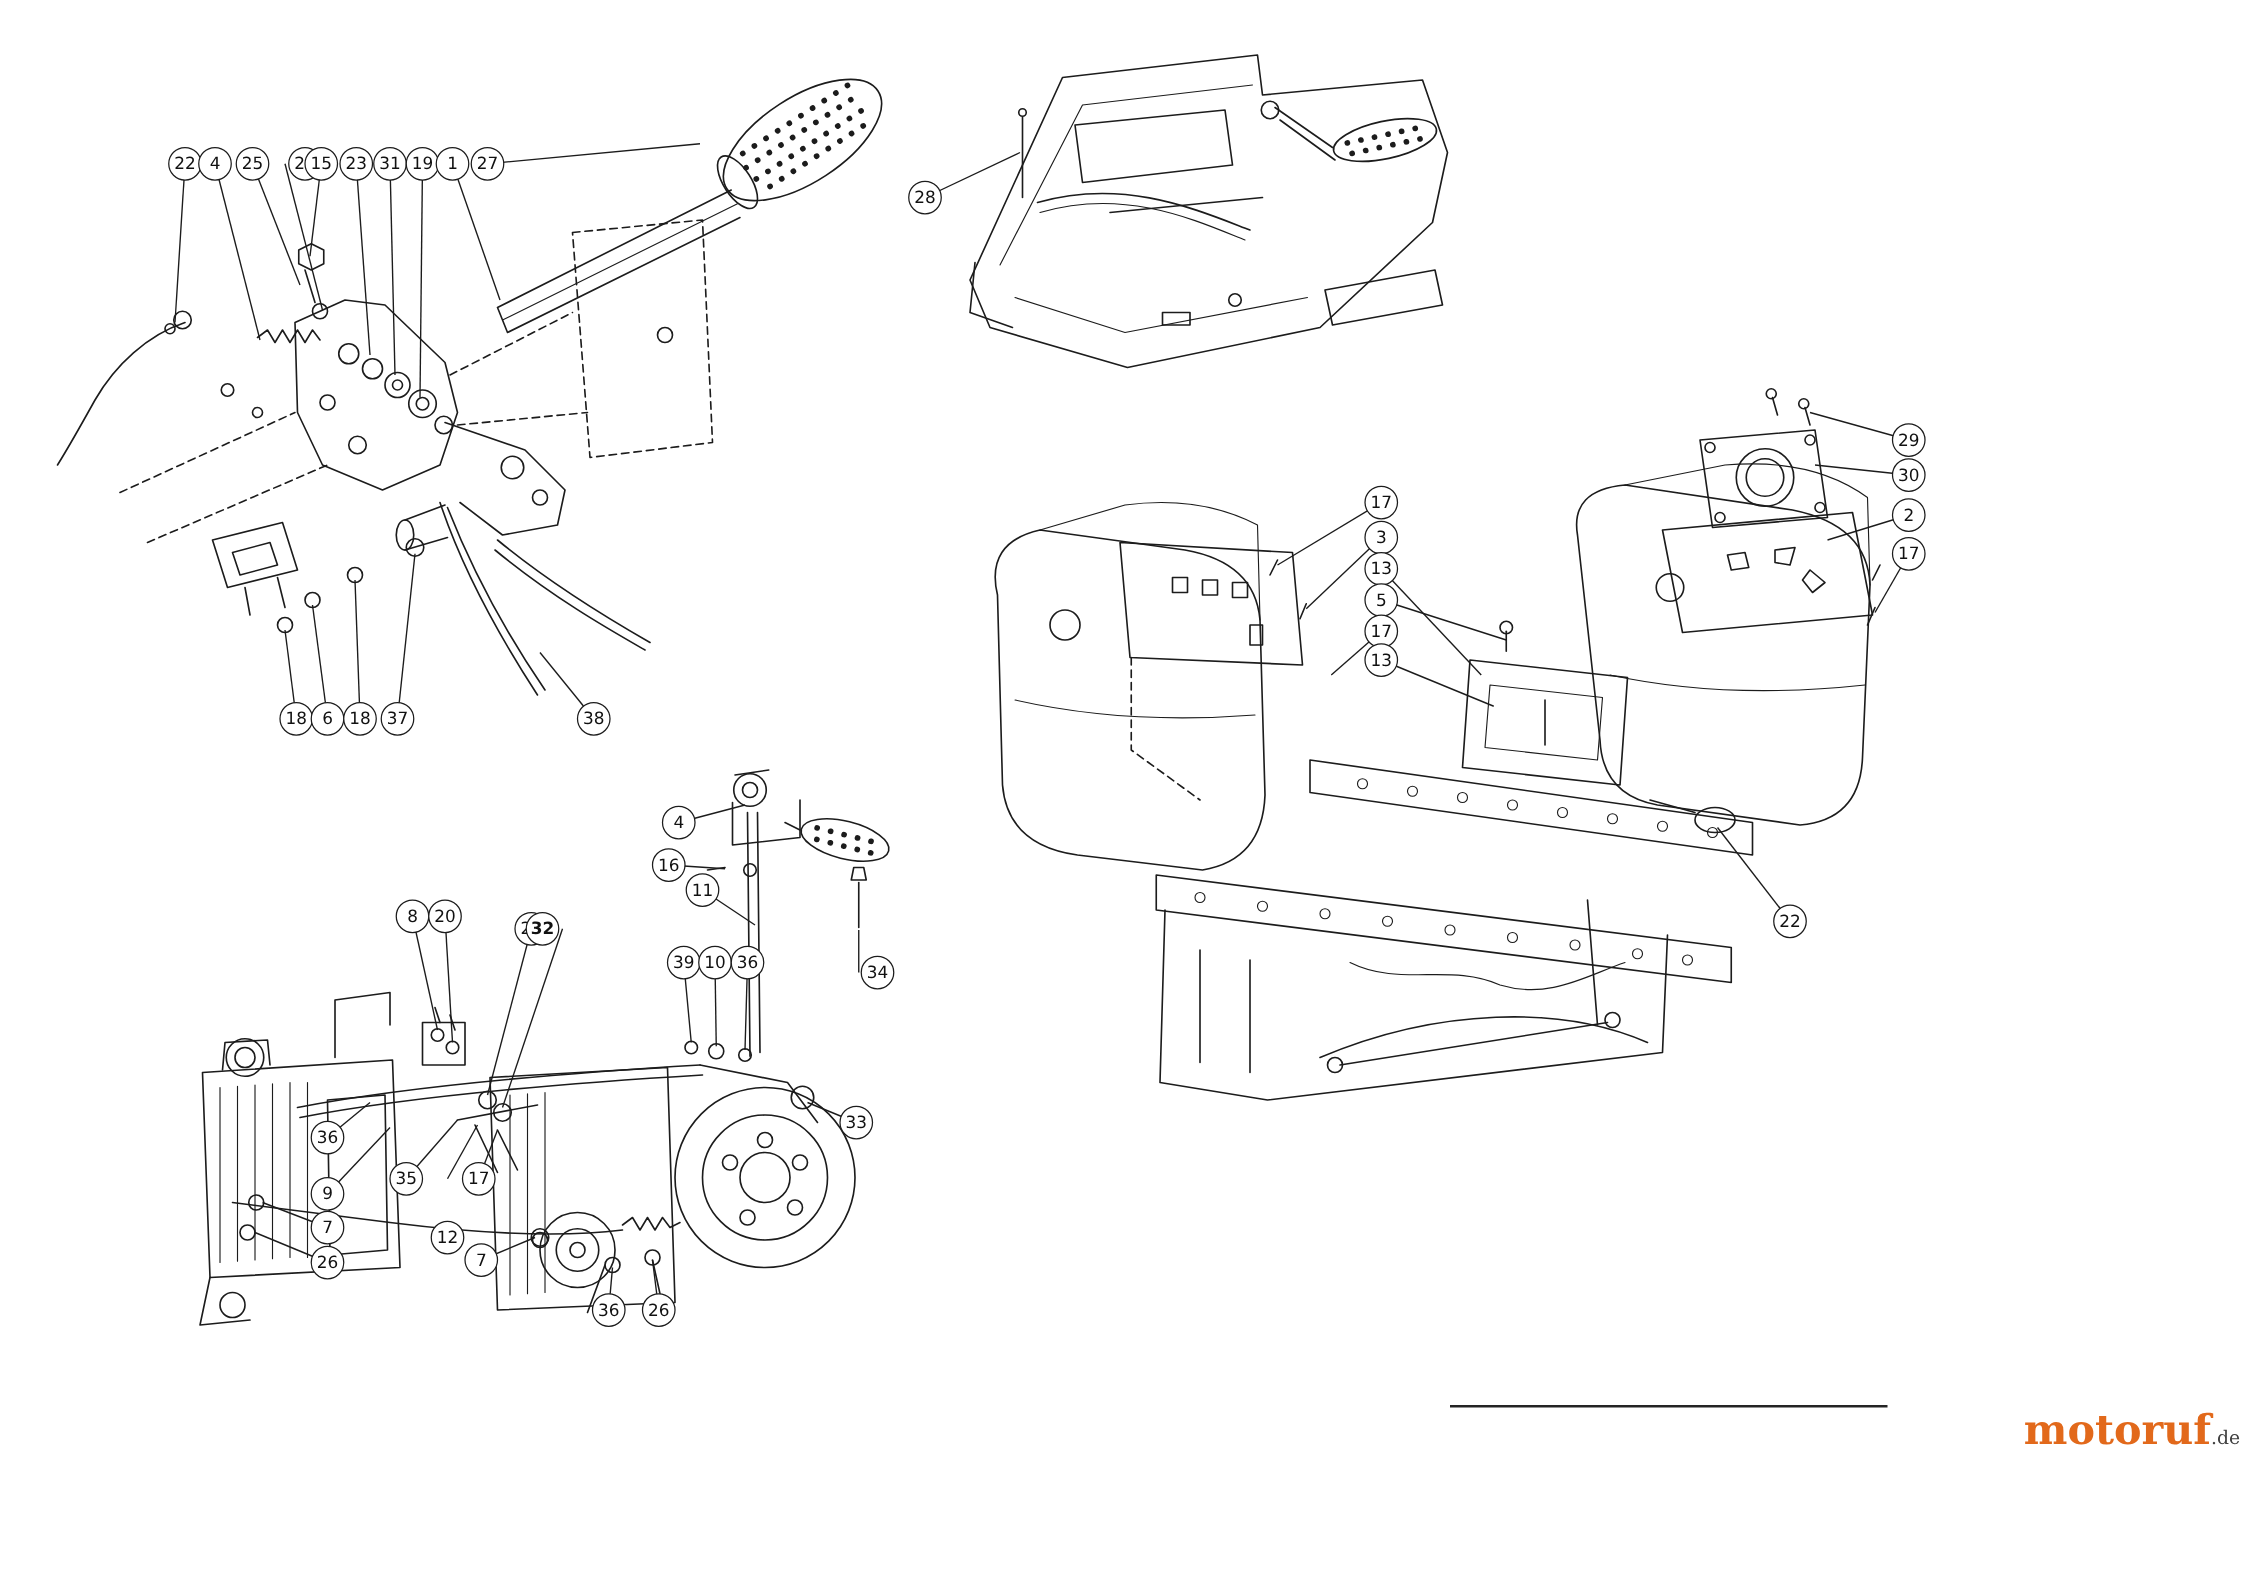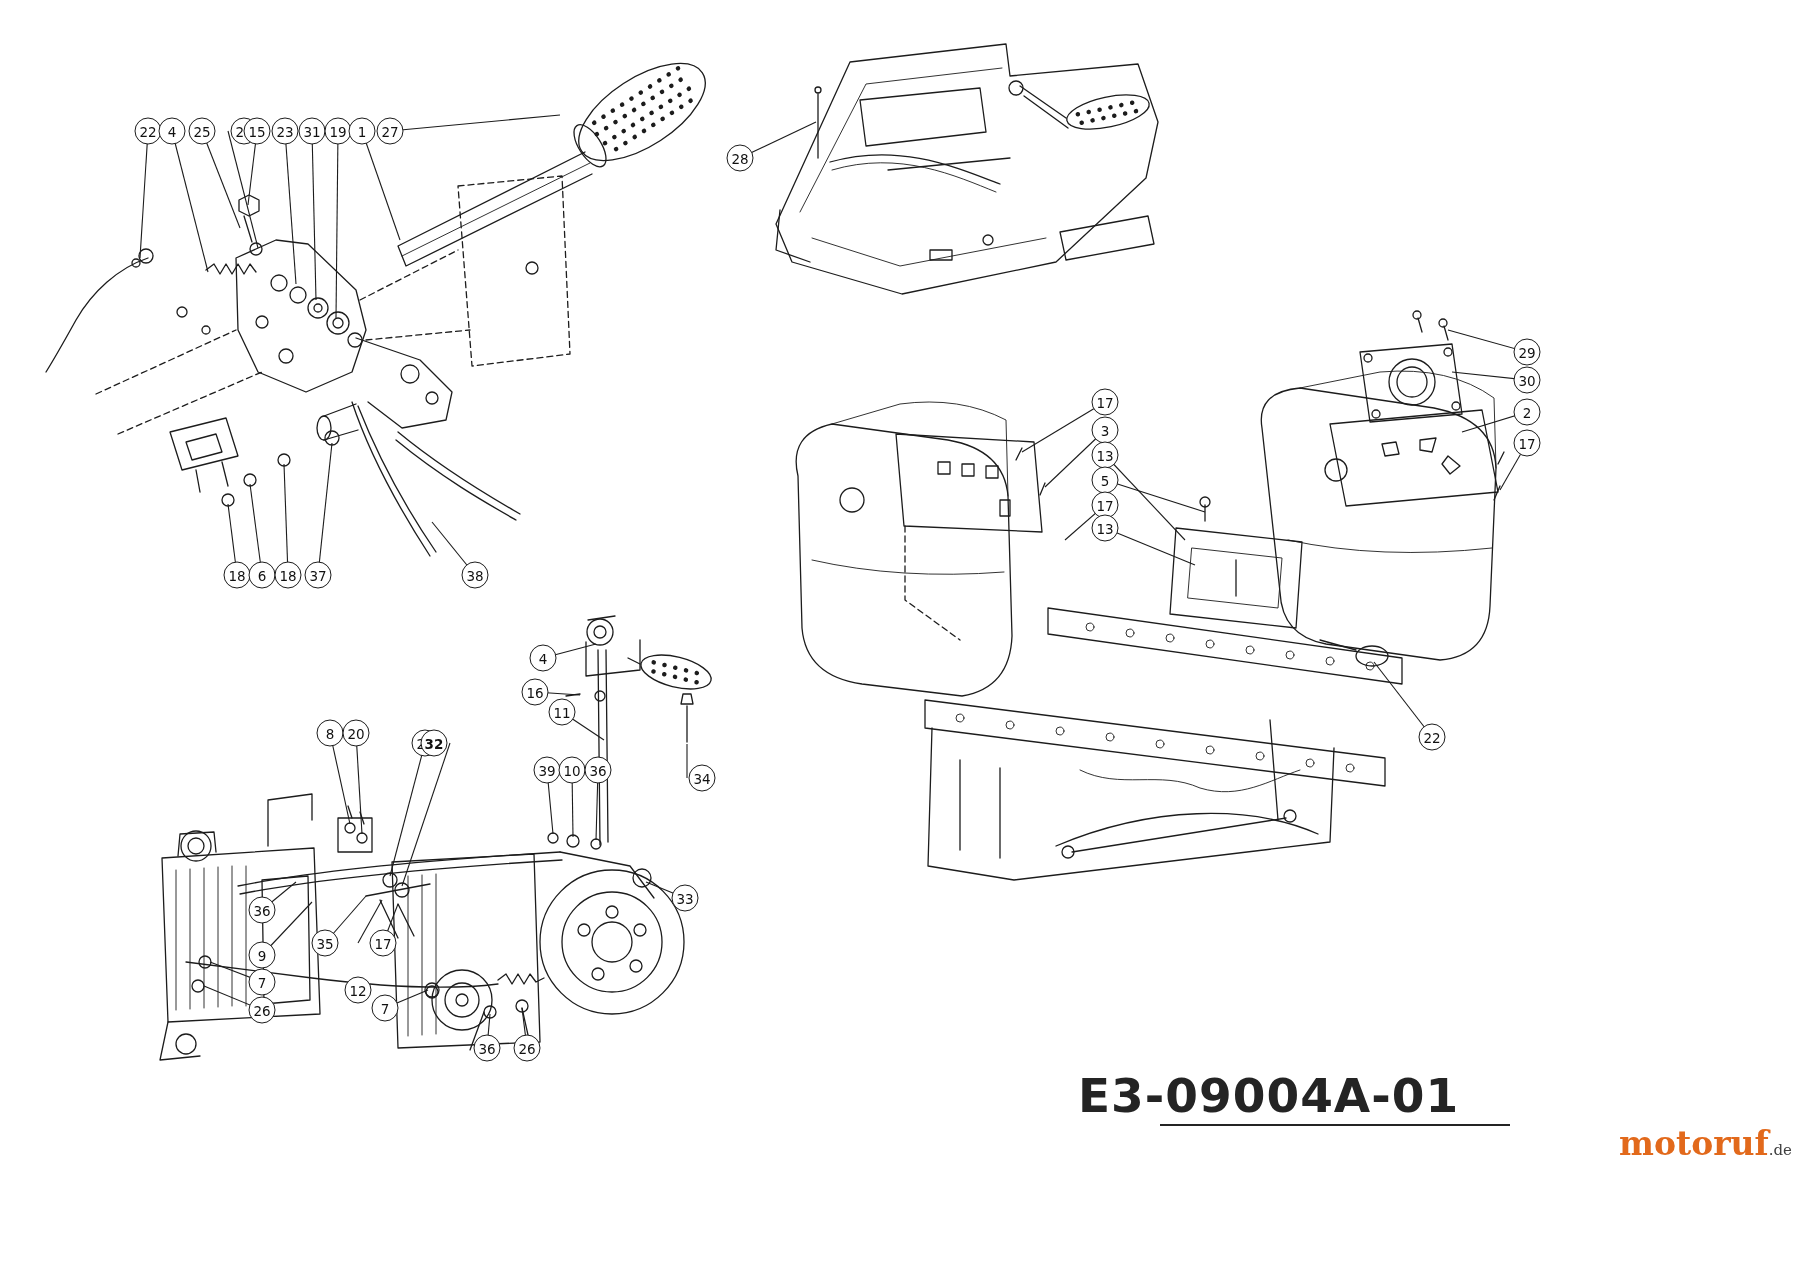--- a/index.html
+++ b/index.html
@@ -409,20 +409,19 @@
       <div class="balloon" style="left: 325px; top: 943px;">35</div>
       <div class="balloon" style="left: 358px; top: 943px; margin-top: 47px;">12</div>
       <div class="balloon" style="left: 383px; top: 943px;">17</div>
       <div class="balloon" style="left: 262px; top: 982px;">7</div>
       <div class="balloon" style="left: 262px; top: 1010px;">26</div>
       <div class="balloon" style="left: 385px; top: 1008px;">7</div>
       <div class="balloon" style="left: 487px; top: 1048px;">36</div>
       <div class="balloon" style="left: 527px; top: 1048px;">26</div>
     </div>
 
-  <div class="diagram-code">E3-09004A-01</div>
   <div class="code-underline"></div>
 
   <div class="watermark">
     <span class="wm-main">motoruf</span><span class="wm-suffix">.de</span>
   </div>
 
 </div>
 
 </body></html>

